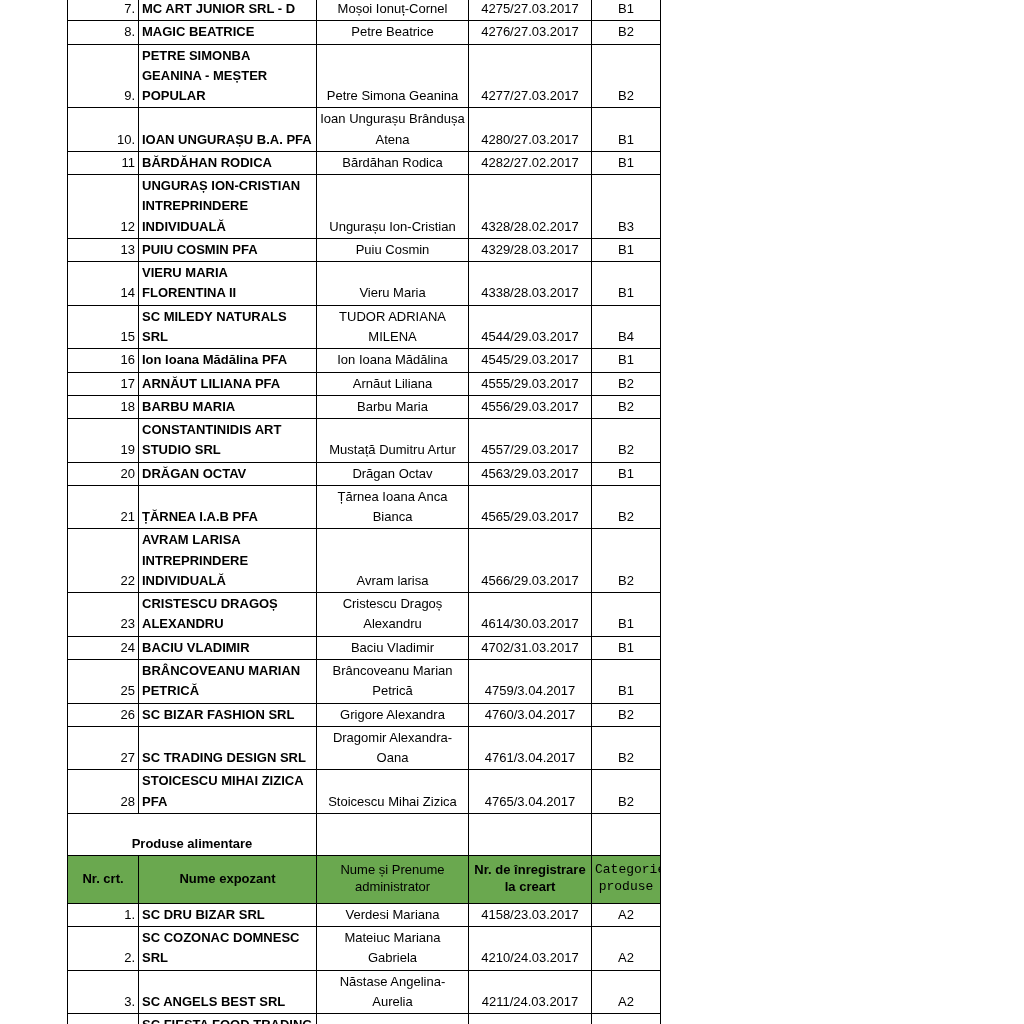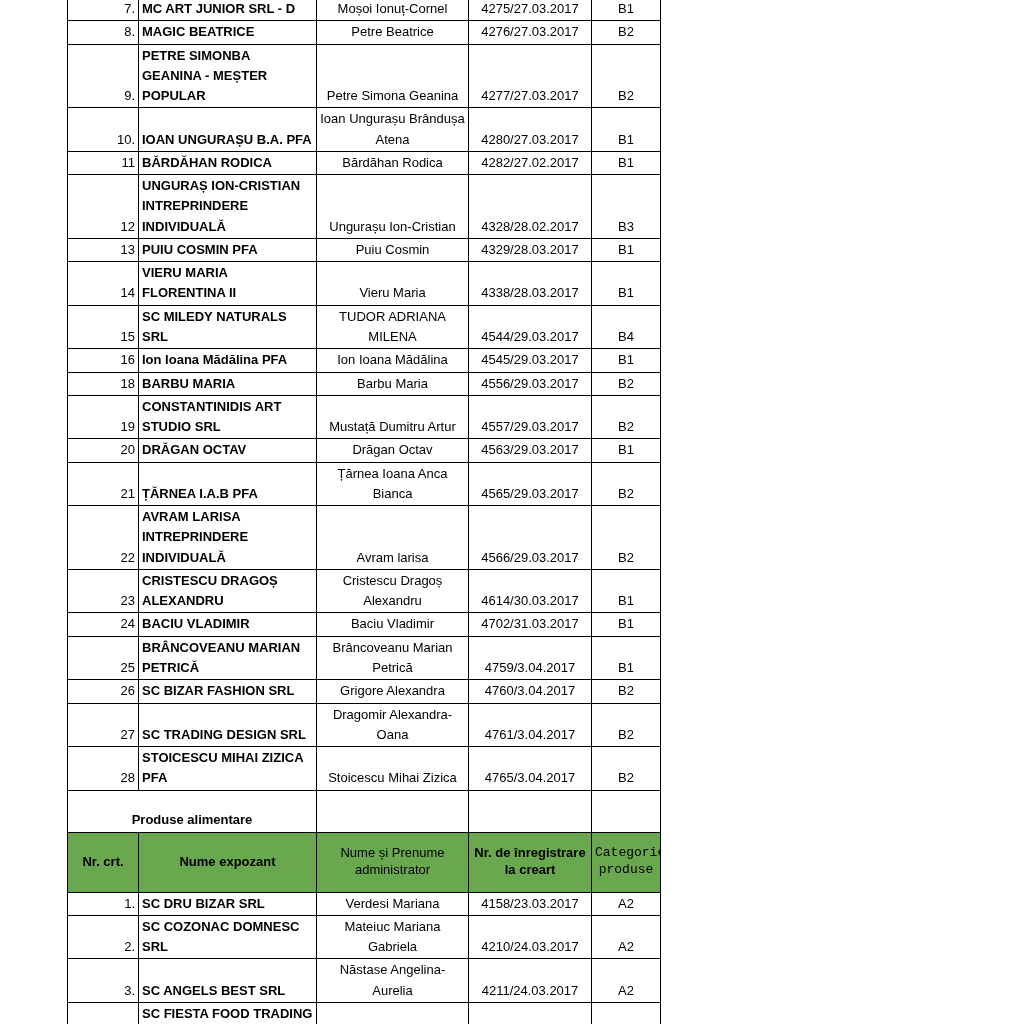--- a/index.html
+++ b/index.html
@@ -166,20 +166,27 @@
       </tr>
 
       <tr>
         <td class="nr">16</td>
         <td class="name">Ion Ioana Mădălina PFA</td>
         <td class="admin">Ion Ioana Mădălina</td>
         <td class="reg">4545/29.03.2017</td>
         <td class="cat">B1</td>
       </tr>
 
+      <tr>
+        <td class="nr">17</td>
+        <td class="name">ARNĂUT LILIANA PFA</td>
+        <td class="admin">Arnăut Liliana</td>
+        <td class="reg">4555/29.03.2017</td>
+        <td class="cat">B2</td>
+      </tr>
 
       <tr>
         <td class="nr">18</td>
         <td class="name">BARBU MARIA</td>
         <td class="admin">Barbu Maria</td>
         <td class="reg">4556/29.03.2017</td>
         <td class="cat">B2</td>
       </tr>
 
       <tr>
@@ -262,21 +269,21 @@
         <td class="cat">B2</td>
       </tr>
 
       <tr style="height:42px;">
         <td class="section-label" colspan="2">Produse alimentare</td>
         <td></td>
         <td></td>
         <td></td>
       </tr>
 
-      <tr class="header-row" style="height:60px;">
+      <tr class="header-row" style="height:48px;">
         <td class="h-nr">Nr. crt.</td>
         <td>Nume expozant</td>
         <td style="font-weight:normal;">Nume și Prenume administrator</td>
         <td style="font-weight:bold;">Nr. de înregistrare la creart</td>
         <td style="font-weight:normal;font-family:Liberation Mono, monospace;">Categorie produse</td>
       </tr>
 
       <tr>
         <td class="nr">1.</td>
         <td class="name">SC DRU BIZAR SRL</td>

